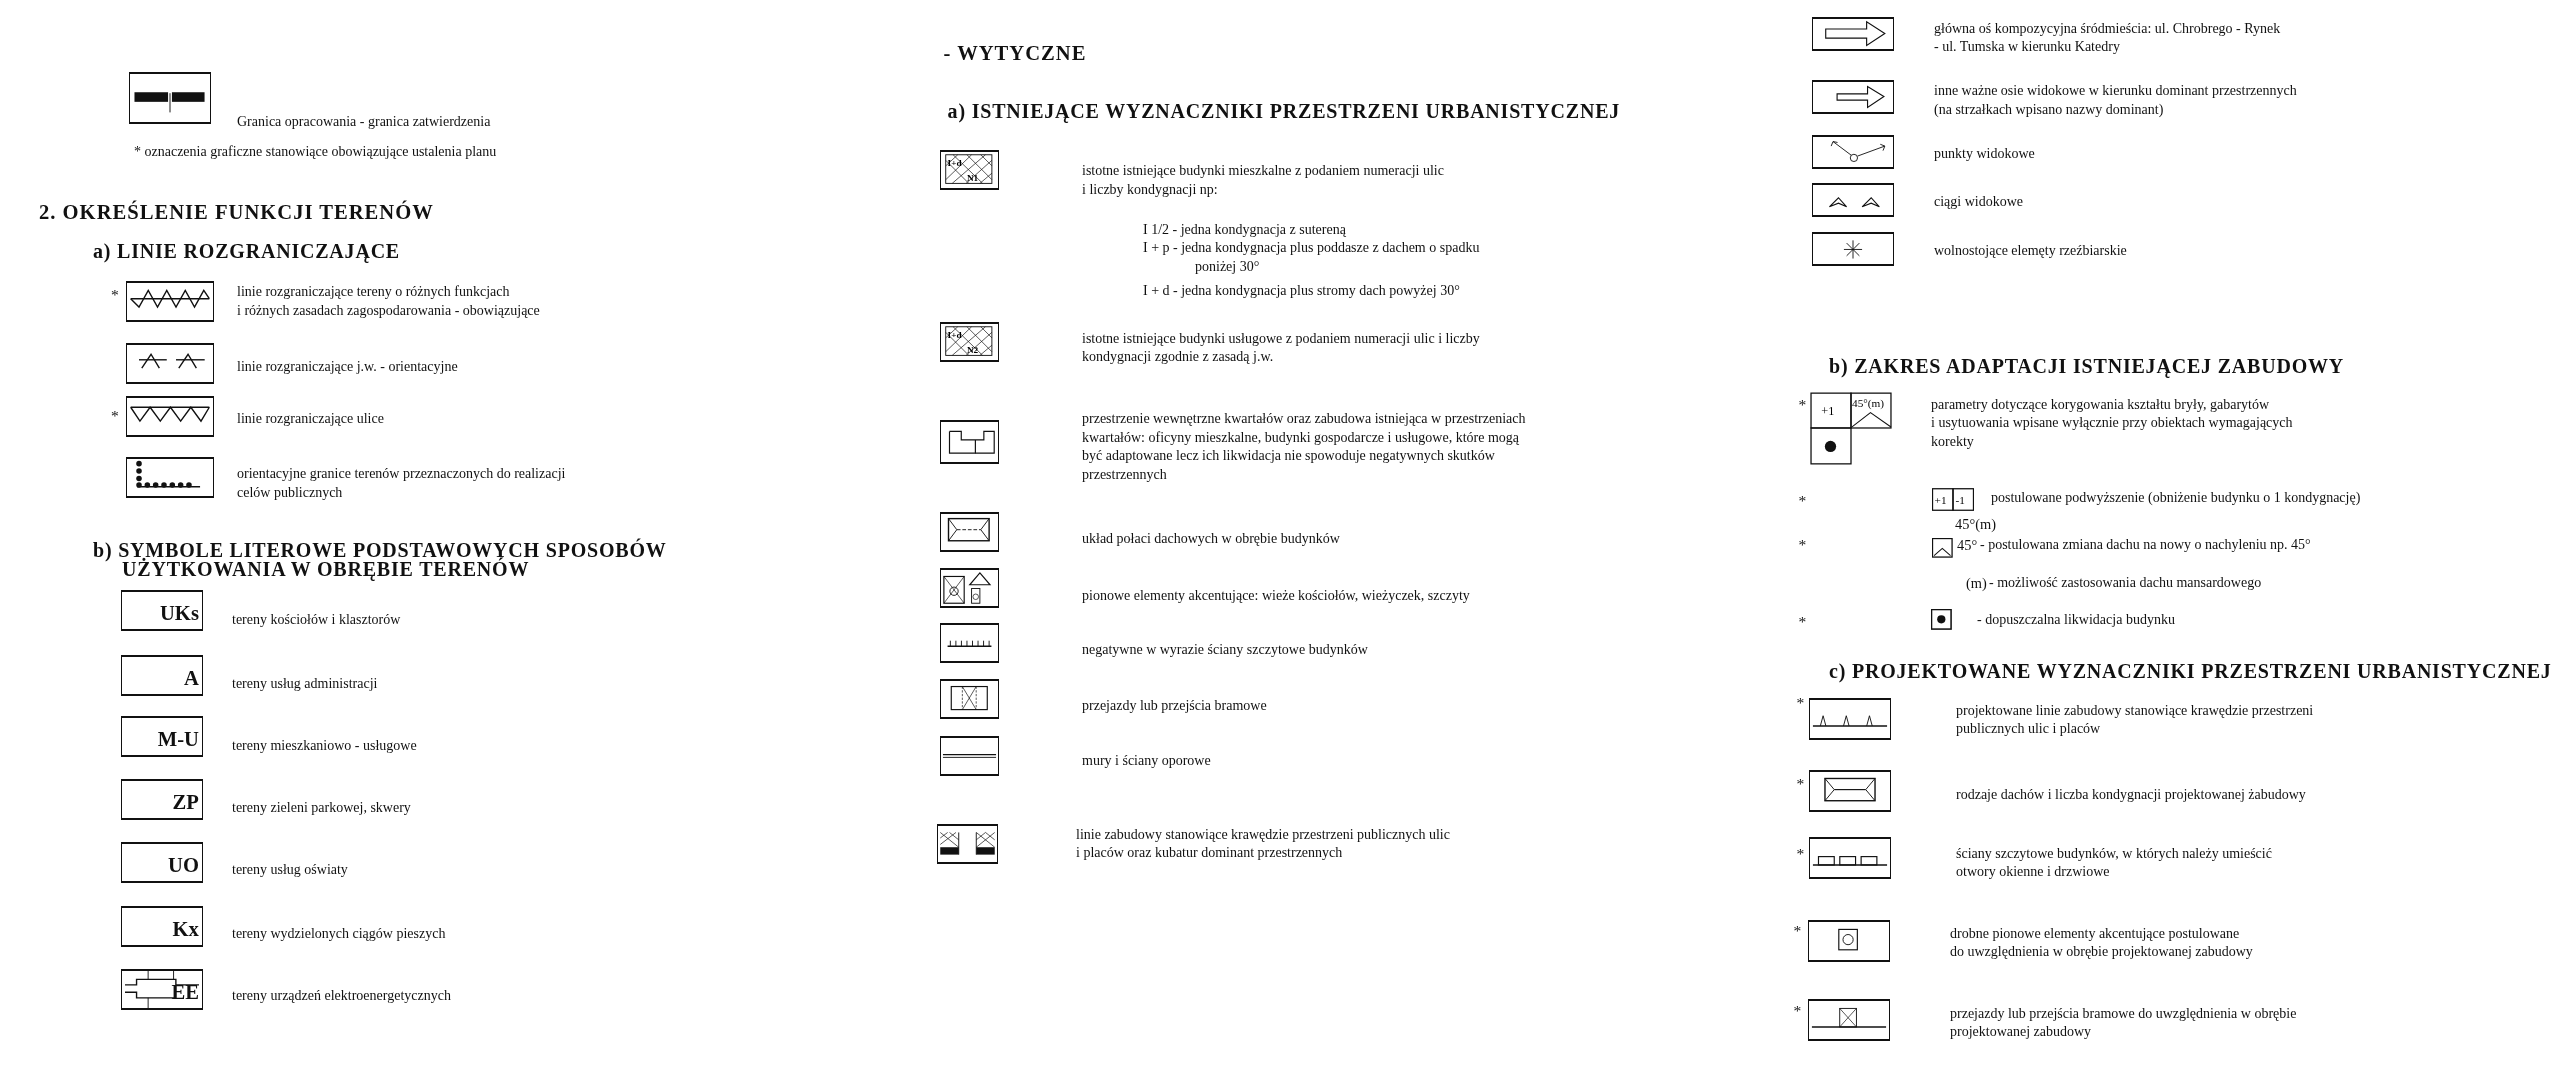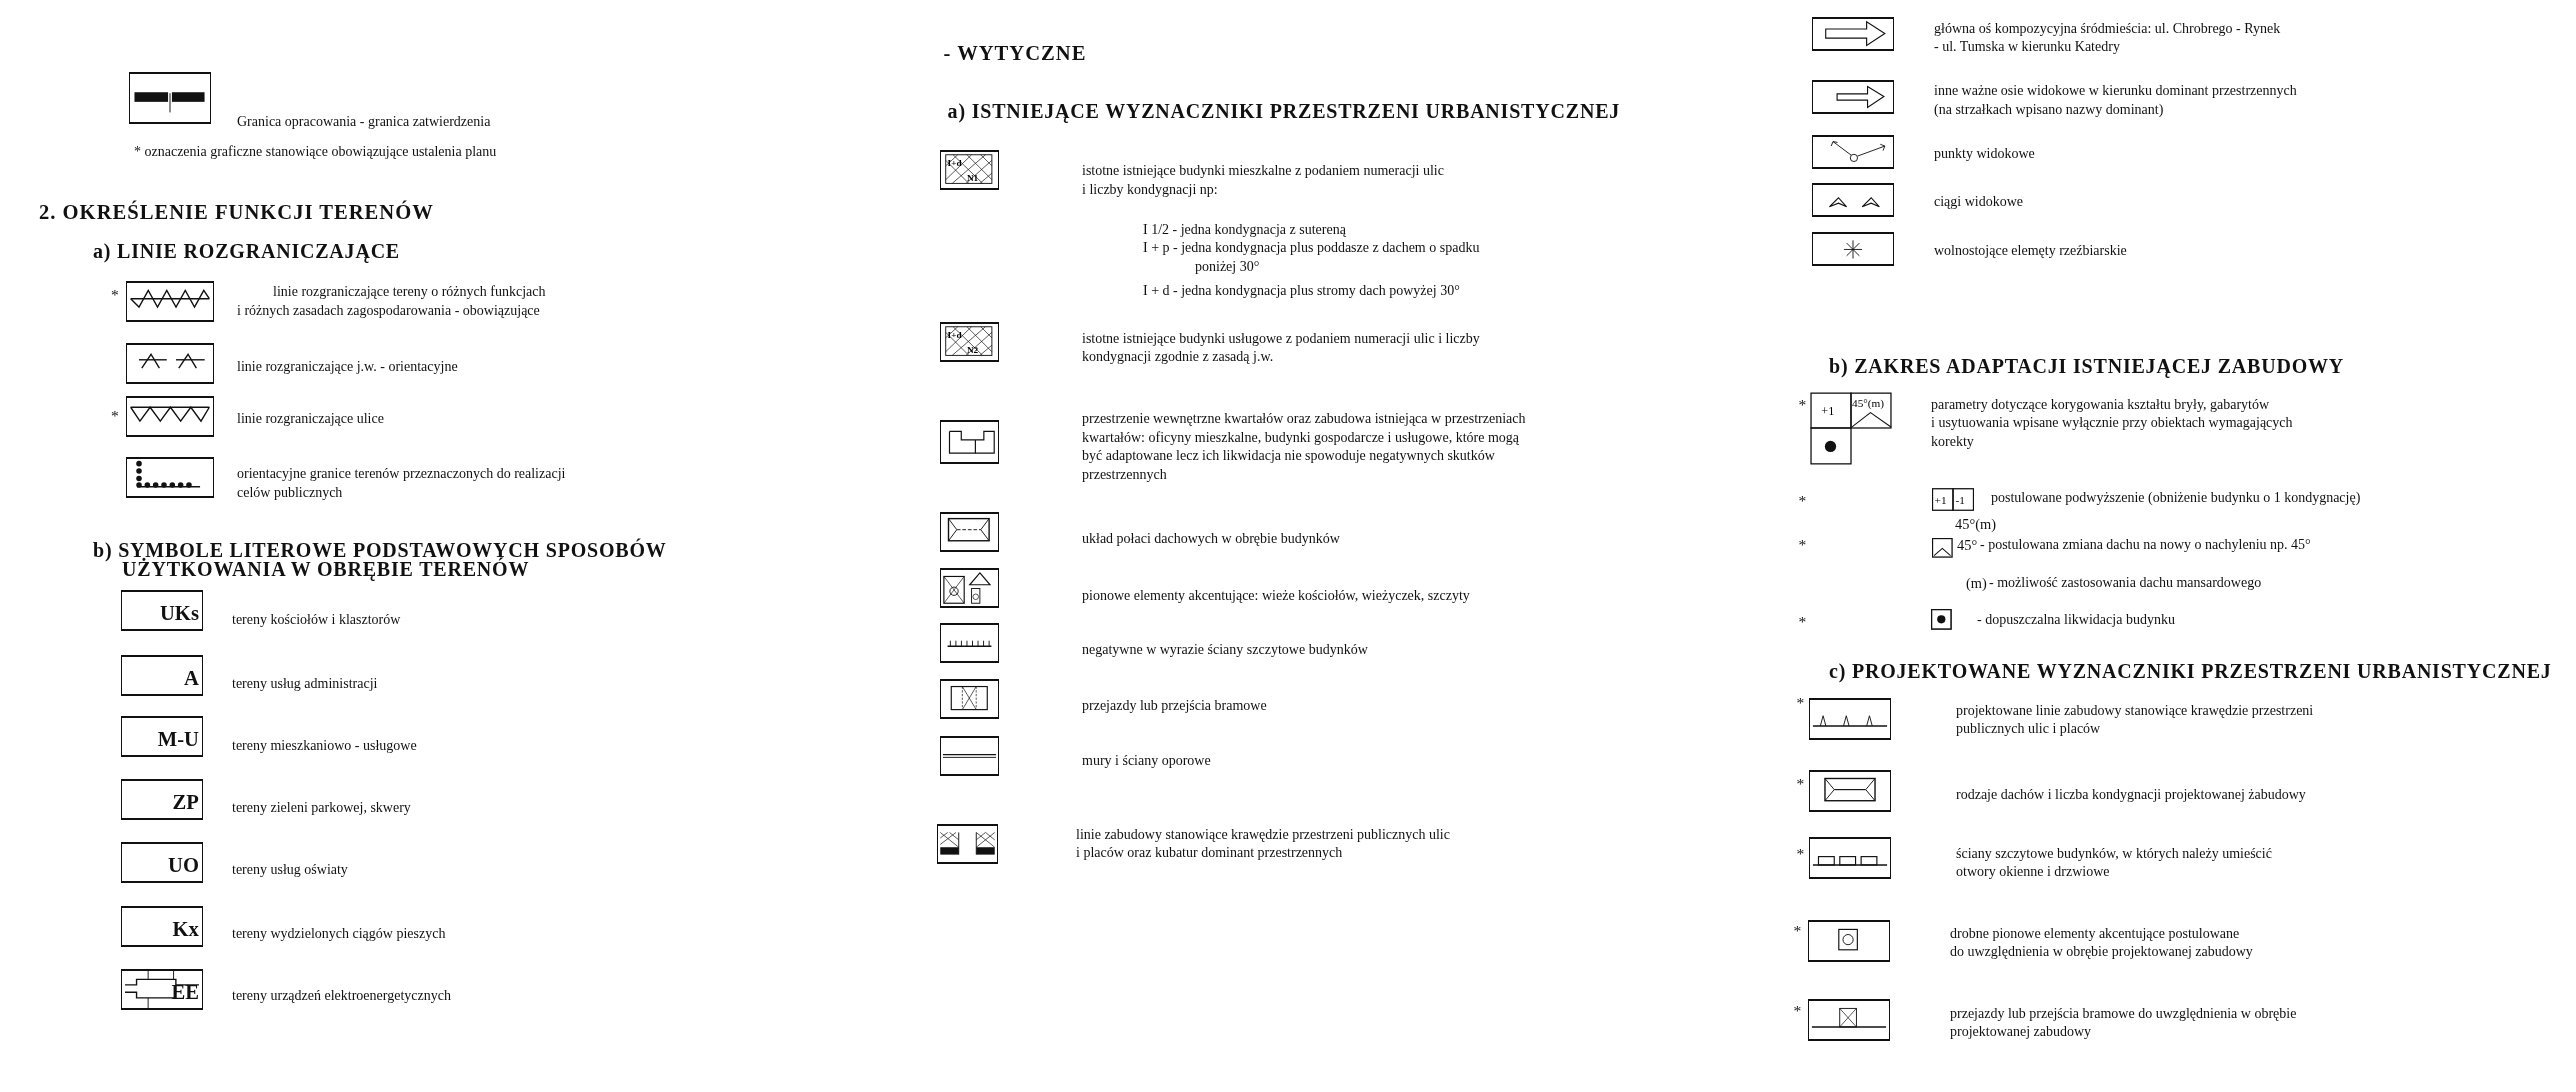--- a/index.html
+++ b/index.html
@@ -39,21 +39,21 @@
   <div class="h1" style="left:39px;top:201px;">2.  OKREŚLENIE  FUNKCJI  TERENÓW</div>
   <div class="h2" style="left:93px;top:242px;">a) LINIE  ROZGRANICZAJĄCE</div>
 
   <div class="ast" style="left:111px;top:286px;">*</div>
   <div class="sym" style="left:126px;top:281px;width:88px;height:41px;">
     <svg viewBox="0 0 170 80">
         <line x1="0" y1="34" x2="170" y2="34" stroke="#111" stroke-width="3"></line>
         <polyline points="0,34 18,52 38,16 58,52 78,16 98,52 118,16 138,52 158,16 170,34" fill="none" stroke="#111" stroke-width="3"></polyline>
       </svg>
   </div>
-  <div class="txt" style="left:237px;top:283px;margin-left:36px;">linie rozgraniczające tereny o różnych funkcjach</div>
+  <div class="txt" style="left:237px;top:283px;">linie rozgraniczające tereny o różnych funkcjach</div>
   <div class="txt" style="left:237px;top:302px;">i różnych zasadach zagospodarowania - obowiązujące</div>
 
   <div class="sym" style="left:126px;top:343px;width:88px;height:41px;">
     <svg viewBox="0 0 170 80">
         <line x1="18" y1="32" x2="78" y2="32" stroke="#111" stroke-width="3"></line>
         <line x1="98" y1="32" x2="160" y2="32" stroke="#111" stroke-width="3"></line>
         <polyline points="24,50 44,20 62,50" fill="none" stroke="#111" stroke-width="3"></polyline>
         <polyline points="104,50 124,20 142,50" fill="none" stroke="#111" stroke-width="3"></polyline>
       </svg>
   </div>

